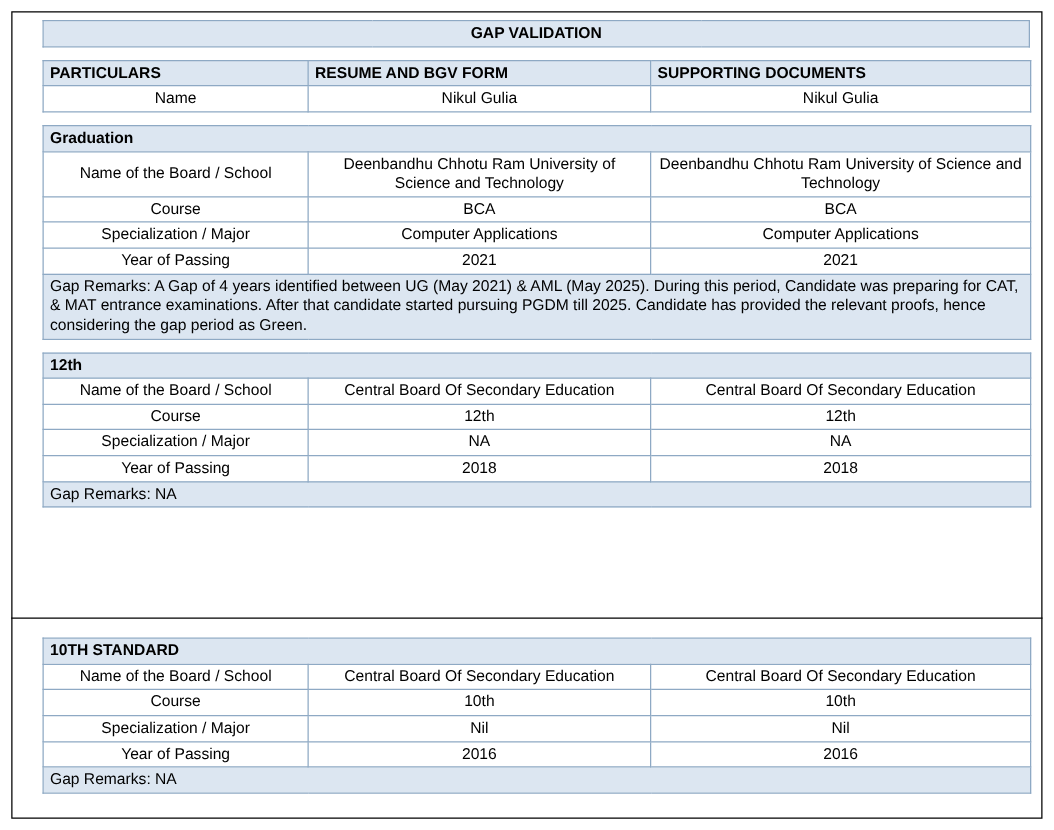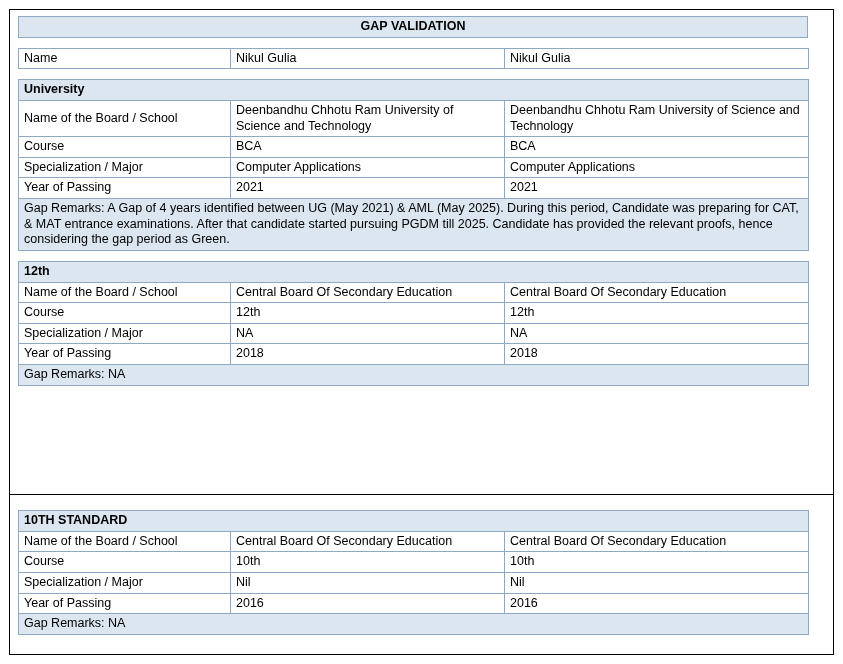--- a/index.html
+++ b/index.html
@@ -25,21 +25,21 @@
     position: absolute;
     left: 9px;
     top: 9px;
     width: 825px;
     height: 646px;
     border: 1.5px solid #000000;
     box-sizing: border-box;
   }
   .inner {
     position: absolute;
-    left: 18px;
+    left: 34px;
     top: 16px;
     width: 790px;
   }
   table.grid {
     border-collapse: collapse;
     width: 790px;
     table-layout: fixed;
   }
   table.grid td {
     border: 1px solid #8ea9c4;
@@ -60,20 +60,21 @@
     font-weight: bold;
     text-align: center;
     height: 22px;
   }
   .sec-band td {
     background: #dce6f1;
     font-weight: bold;
   }
   .val-cell {
     background: #ffffff;
+    text-align: center;
   }
   .remarks td {
     background: #dce6f1;
     font-weight: normal;
     line-height: 1.45;
     padding: 4px 5px;
   }
   .spacer {
     height: 10px;
   }
@@ -110,39 +111,44 @@
 
     <div class="spacer"></div>
 
     <table class="grid">
       <colgroup>
           <col class="col-a">
           <col class="col-b">
           <col class="col-c">
         </colgroup>
       <tbody>
+          <tr class="hdr-band">
+        <td>PARTICULARS</td>
+        <td>RESUME AND BGV FORM</td>
+        <td>SUPPORTING DOCUMENTS</td>
+      </tr>
       <tr>
         <td class="val-cell">Name</td>
         <td class="val-cell">Nikul Gulia</td>
         <td class="val-cell">Nikul Gulia</td>
       </tr>
     </tbody>
       </table>
 
     <div class="spacer"></div>
 
     <table class="grid">
       <colgroup>
           <col class="col-a">
           <col class="col-b">
           <col class="col-c">
         </colgroup>
       <tbody>
           <tr class="sec-band">
-        <td colspan="3">University</td>
+        <td colspan="3">Graduation</td>
       </tr>
       <tr>
         <td class="val-cell two-line">Name of the Board / School</td>
         <td class="val-cell two-line">Deenbandhu Chhotu Ram University of Science and Technology</td>
         <td class="val-cell two-line">Deenbandhu Chhotu Ram University of Science and Technology</td>
       </tr>
       <tr>
         <td class="val-cell">Course</td>
         <td class="val-cell">BCA</td>
         <td class="val-cell">BCA</td>

